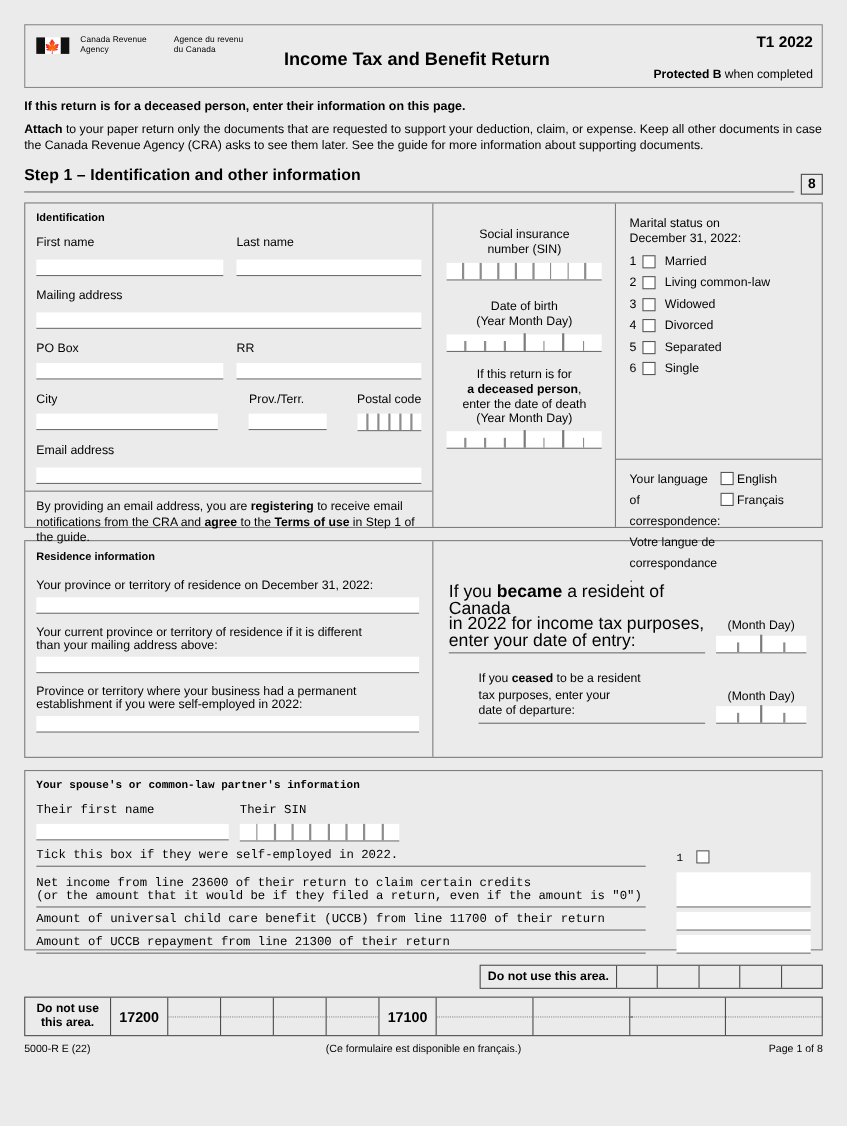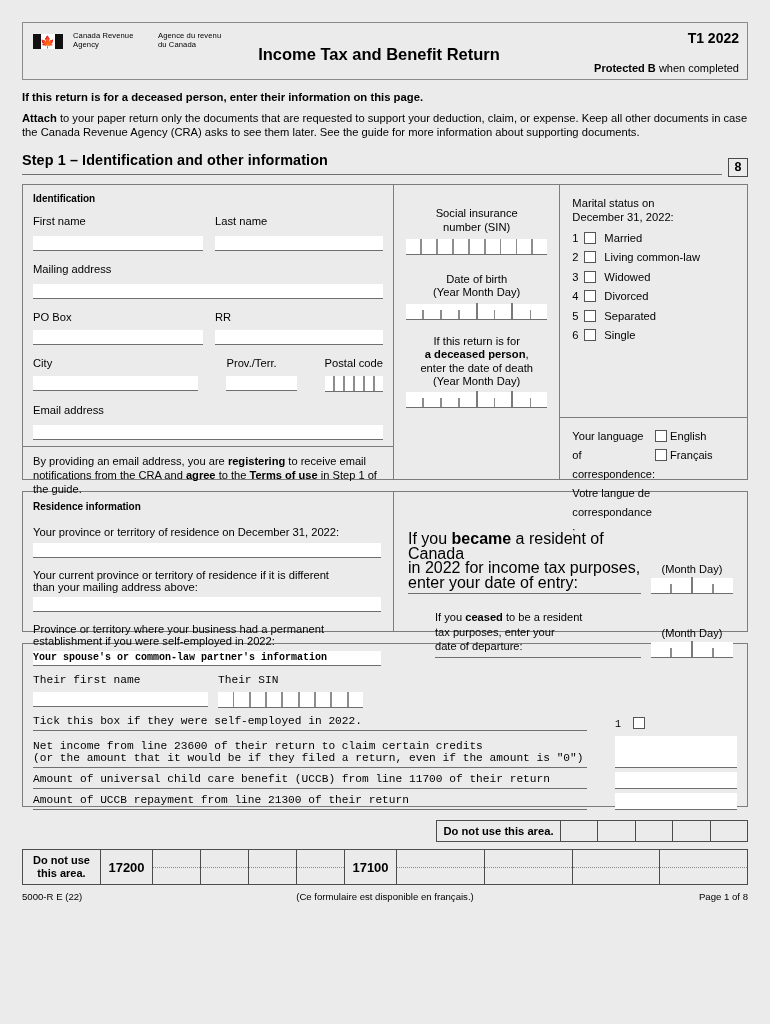--- a/index.html
+++ b/index.html
@@ -319,21 +319,21 @@
           <div>Votre langue de correspondance :</div>
         </div>
         <div style="width:82px; font-size:11.1px; line-height:19px;">
           <div><span class="cb"></span> <span>English</span></div>
           <div><span class="cb"></span> <span>Français</span></div>
         </div>
       </div>
     </div>
   </div>
 
-  <div class="sect" style="margin-top:11px; height:141px;">
+  <div class="sect" style="margin-top:11px; height:198px;">
     <div style="width:370px; padding:9px 12px 6px 10px;">
       <div class="sect-title">Residence information</div>
 
       <div style="margin-top:14px;">
         <div class="lbl">Your province or territory of residence on December 31, 2022:</div>
         <div class="field" style="margin-top:5px;"></div>
       </div>
 
       <div style="margin-top:11px;">
         <div class="lbl">Your current province or territory of residence if it is different</div>

